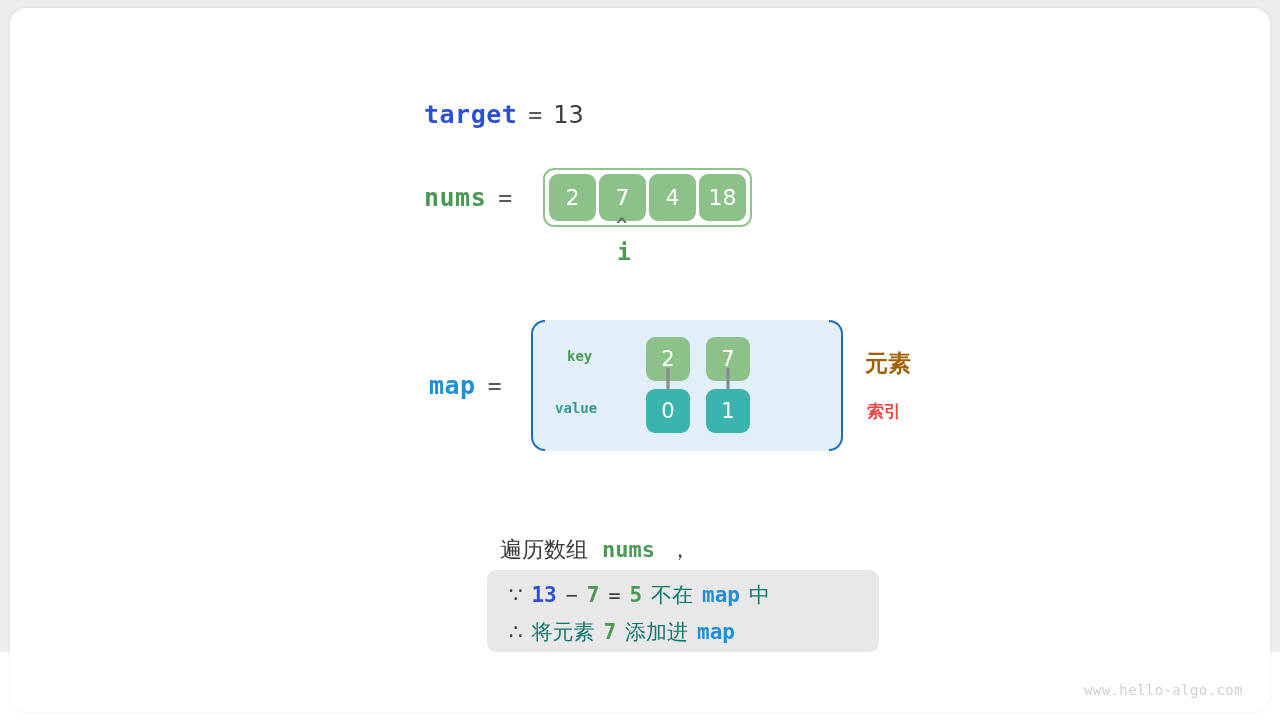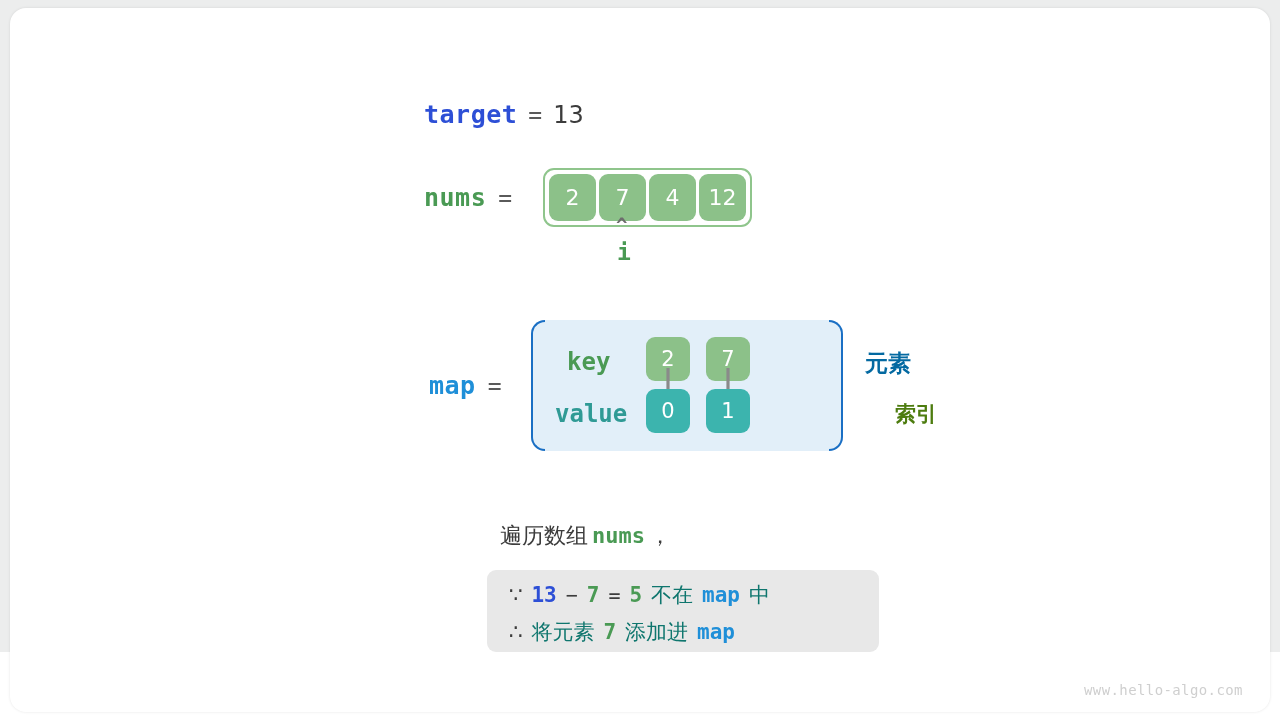--- a/index.html
+++ b/index.html
@@ -161,21 +161,21 @@
   }
   .bracket.right {
     right: 0;
     border-left: none;
     border-top-right-radius: 14px;
     border-bottom-right-radius: 14px;
   }
 
   .row-label {
     position: absolute;
-    font-size: 24px;
+    font-size: 14px;
     font-family: "DejaVu Sans Mono", monospace;
     font-weight: bold;
   }
   #key-label   { left: 36px; top: 28px;  color: #4a9a54; }
   #value-label { left: 24px; top: 80px;  color: #2f9a95; }
 
   .map-cell {
     position: absolute;
     width: 44px;
     height: 44px;
@@ -198,39 +198,39 @@
     width: 14px;
     height: 38px;
   }
   .arrow-col0 { left: 130px; }
   .arrow-col1 { left: 190px; }
 
   
   #legend-element {
     left: 855px;
     top: 340px;
-    color: #0369a1;
+    color: #a16207;
     font-size: 23px;
     font-weight: bold;
   }
   #legend-index {
-    left: 885px;
+    left: 857px;
     top: 392px;
-    color: #4d7c0f;
-    font-size: 21px;
+    color: #ef4444;
+    font-size: 17px;
     font-weight: bold;
   }
 
   
   #caption {
     left: 490px;
-    top: 513px;
+    top: 527px;
     display: flex;
     align-items: baseline;
-    gap: 4px;
+    gap: 14px;
     white-space: nowrap;
   }
   .cap-cjk {
     color: #3c3c3c;
     font-size: 22px;
   }
   .cap-code {
     color: #4a9a54;
     font-size: 22px;
   }
@@ -292,21 +292,21 @@
       <span class="num-plain">13</span>
     </div>
 
     <div class="abs" id="nums-row">
       <span class="mono var-nums">nums</span>
       <span class="eq">=</span>
       <div class="array-box">
         <div class="cell">2</div>
         <div class="cell">7</div>
         <div class="cell">4</div>
-        <div class="cell">12</div>
+        <div class="cell">18</div>
       </div>
     </div>
 
     <div class="abs" id="pointer-caret">^</div>
     <div class="abs mono" id="pointer-label">i</div>
 
     <div class="abs" id="map-label">
       <span class="mono var-map">map</span>
       <span class="eq">=</span>
     </div>

